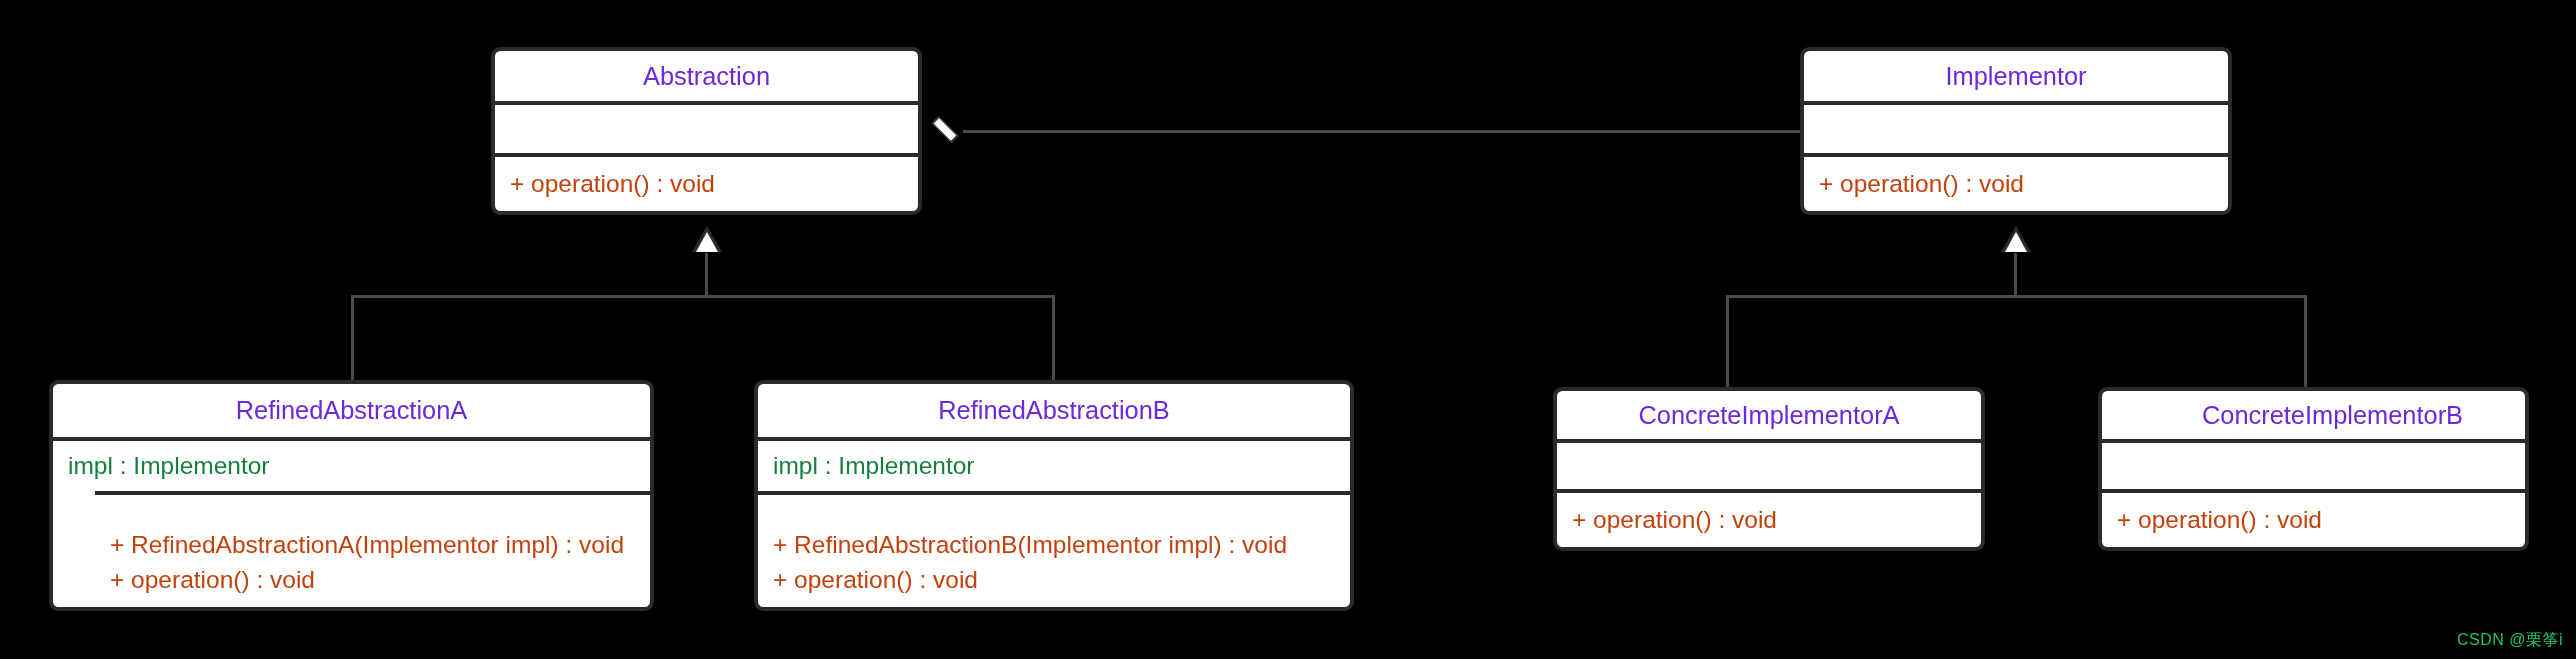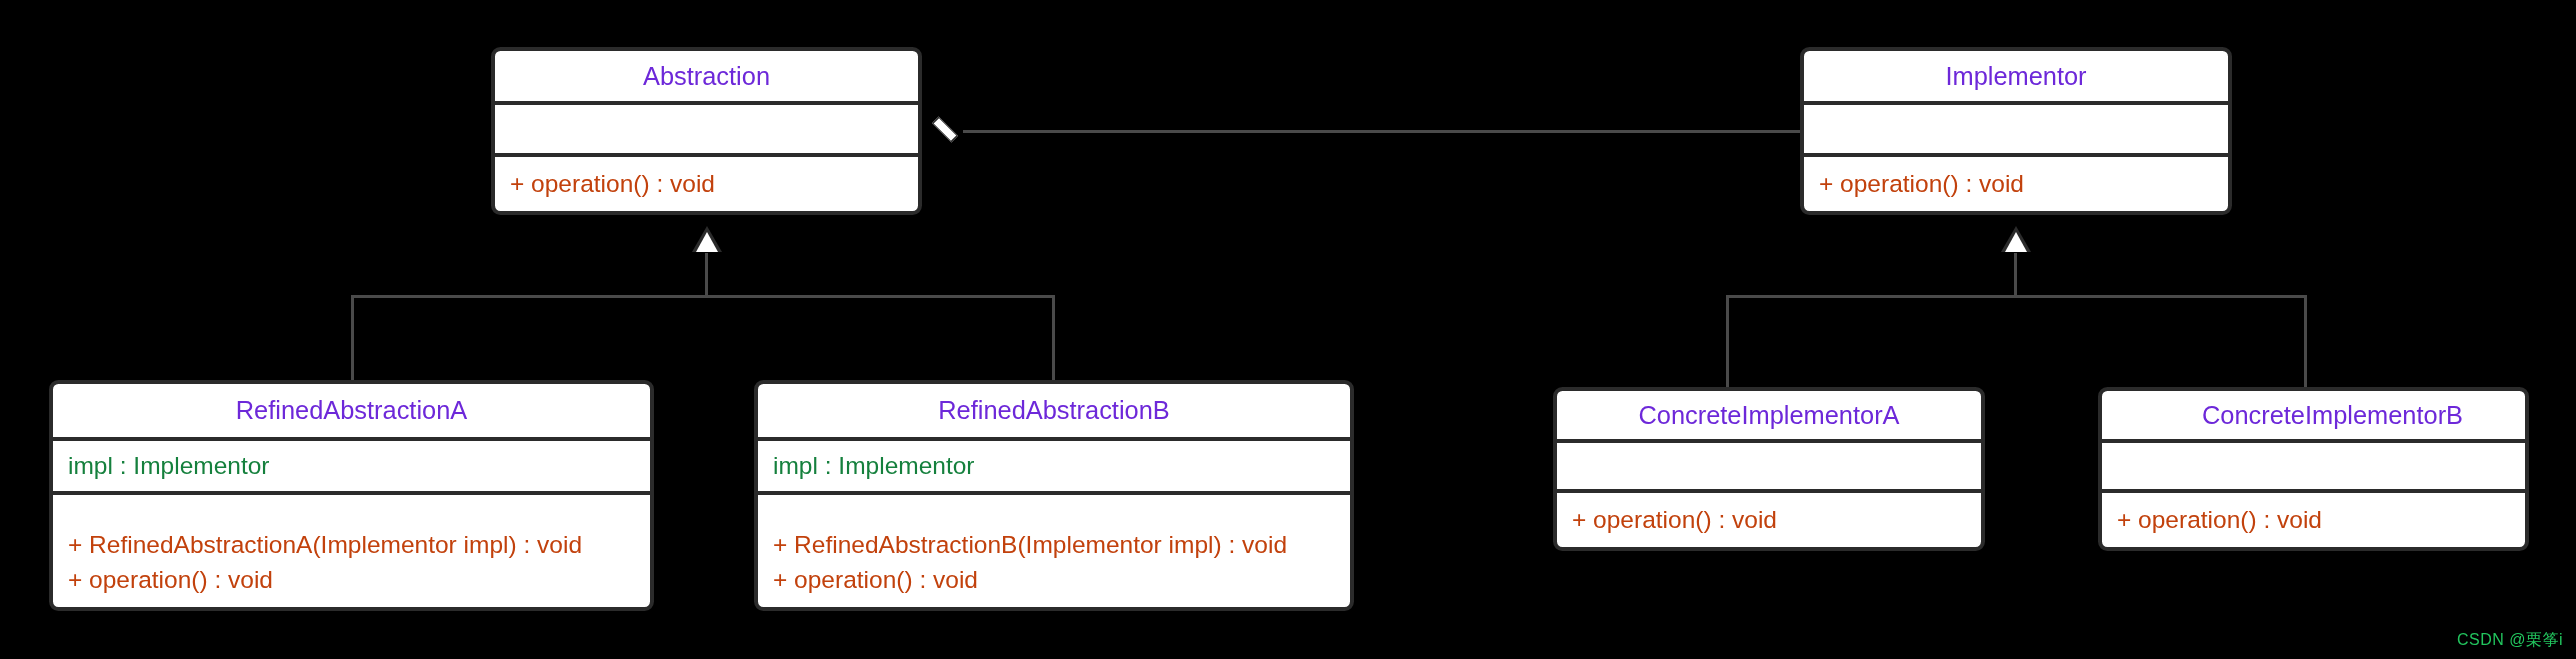--- a/index.html
+++ b/index.html
@@ -162,21 +162,21 @@
     <div class="uml-ops">
       <div class="row">+ operation() : void</div>
     </div>
   </div>
 
   <div class="uml-class" style="left:49px; top:380px; width:605px; height:231px;">
     <div class="uml-name" style="height:53px;">RefinedAbstractionA</div>
     <div class="uml-attrs" style="height:54px;">
       <div class="row">impl : Implementor</div>
     </div>
-    <div class="uml-ops" style="padding-top:28px;">
+    <div class="uml-ops" style="padding-top:28px;margin-left:42px;">
       <div class="row">+ RefinedAbstractionA(Implementor impl) : void</div>
       <div class="row">+ operation() : void</div>
     </div>
   </div>
 
   <div class="uml-class" style="left:754px; top:380px; width:600px; height:231px;">
     <div class="uml-name" style="height:53px;">RefinedAbstractionB</div>
     <div class="uml-attrs" style="height:54px;">
       <div class="row">impl : Implementor</div>
     </div>

